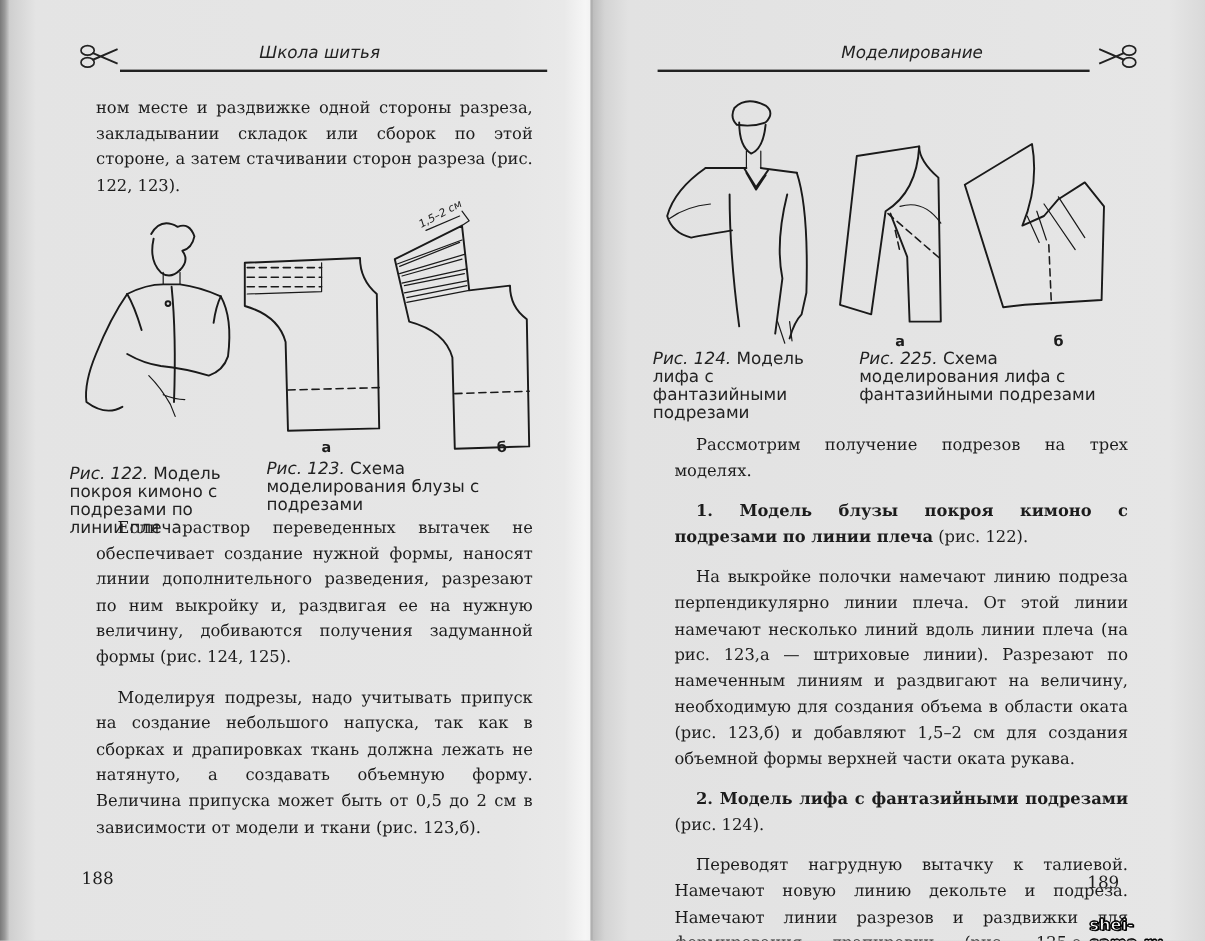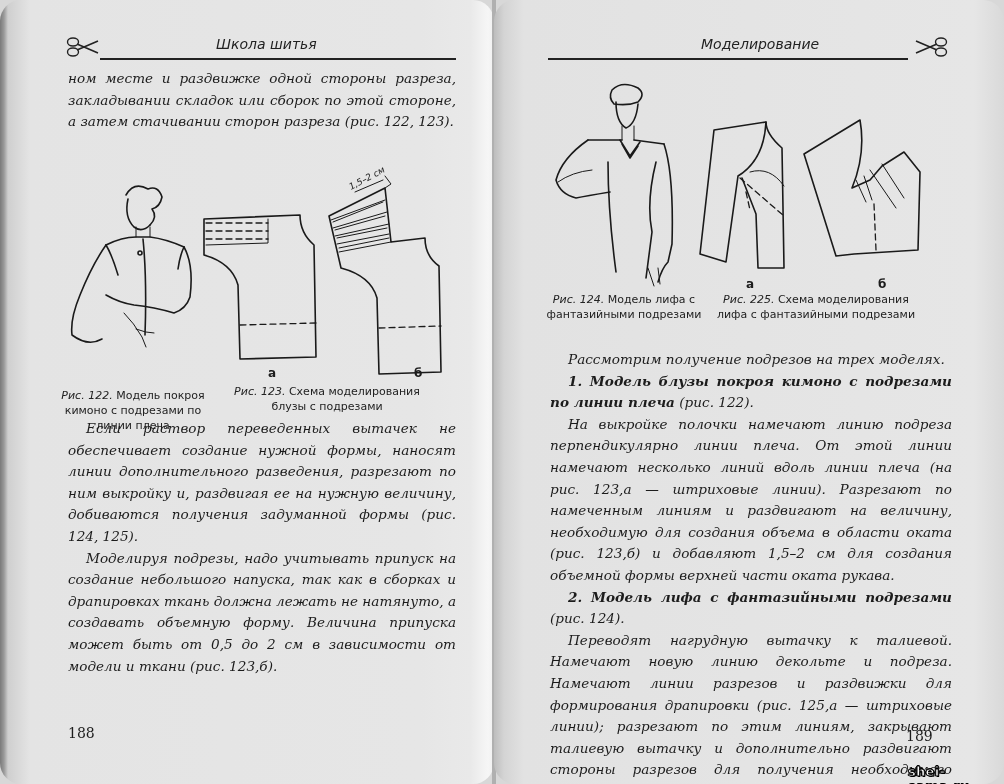--- a/index.html
+++ b/index.html
@@ -2,47 +2,47 @@
 <html><head>
 <meta charset="utf-8">
 <style>
   html, body { margin:0; padding:0; }
   body {
     width:1004px; height:784px; overflow:hidden; position:relative;
     background:#d8d8d8;
     font-family:"DejaVu Serif", serif; color:#1c1c1c;
   }
   .spread { position:absolute; left:0; top:0; width:1004px; height:784px; }
-  .page { position:absolute; top:0; height:784px; box-sizing:border-box;border-radius:21px; }
+  .page { position:absolute; top:0; height:784px; box-sizing:border-box; }
   .page.left {
     left:0; width:494px;
     background:linear-gradient(to right,#7a7a7a 0,#9a9a9a 4px,#cfcfcf 8px,#e4e4e4 30px,#e6e6e6 420px,#e9e9e9 470px,#f6f6f6 488px,#f0f0f0 494px);
   }
   .page.right {
     left:494px; width:510px;
     background:linear-gradient(to right,#bdbdbd 0,#d4d4d4 10px,#e2e2e2 30px,#e6e6e6 480px,#d9d9d9 510px);
   }
   .spine { position:absolute; left:492px; top:0; width:4px; height:784px; background:#b0b0b0; }
 
   .run-head { position:absolute; top:34px; height:26px; }
   .run-head .title {
     position:absolute; top:2px; font-family:"DejaVu Sans", sans-serif; font-style:italic;
     font-size:14px; color:#222; white-space:nowrap;
   }
   .run-head .rule { position:absolute; bottom:0; height:2px; background:#222; }
   .scissors { position:absolute; top:2px; width:34px; height:22px; }
 
   .text { position:absolute; font-size:13.6px; line-height:21.6px; text-align:justify; }
-  .text p { margin:0; text-indent:18px;font-style:italic; }
+  .text p { margin:12px; text-indent:18px; }
   .text p.noind { text-indent:0; }
   .text b { font-weight:bold; }
 
   .caption {
-    position:absolute; font-family:"DejaVu Sans", sans-serif; font-size:11px;
-    line-height:15px; text-align:center; color:#222;
+    position:absolute; font-family:"DejaVu Sans", sans-serif; font-size:14px;
+    line-height:15px; color:#222;
   }
   .caption i { font-style:italic; }
   .fig-letter { position:absolute; font-family:"DejaVu Sans", sans-serif; font-size:12px; font-weight:bold; }
   .page-num { position:absolute; font-size:14px; }
   .watermark {
     position:absolute; left:908px; top:764px;
     font-family:"DejaVu Sans", sans-serif; font-weight:bold; font-size:13px;
     color:#fff; -webkit-text-stroke:0.8px #000; text-shadow:1px 1px 0 #000,-1px 0 0 #000,0 -1px 0 #000,1px 0 0 #000;
     letter-spacing:0.3px;
   }

